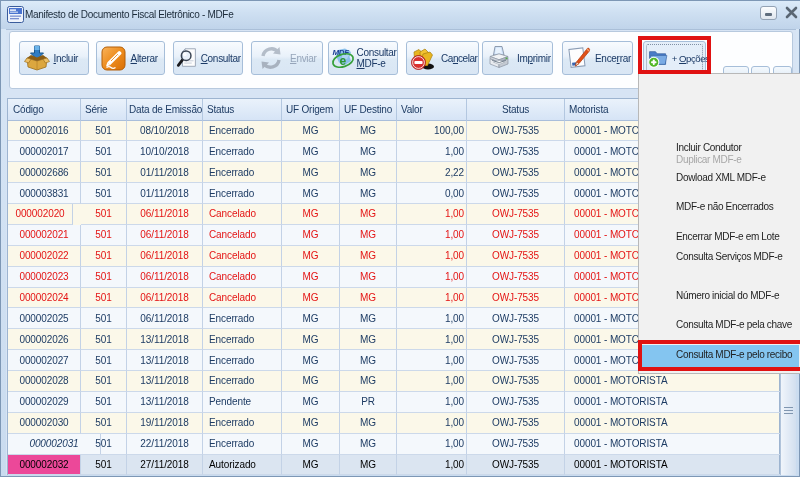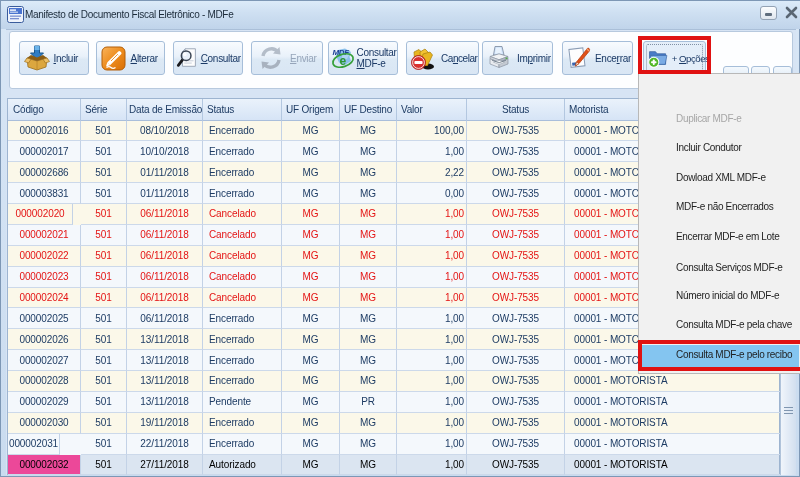--- a/index.html
+++ b/index.html
@@ -43,21 +43,21 @@
   .sel .cell:first-child { background:#ec4899; }
   
   #sbar { position:absolute; left:779px; top:97px; width:16px; height:377px;
           background:linear-gradient(90deg,#f0f5fb,#d2dfef); border-left:1px solid #b0c3da; }
   #grip { position:absolute; left:3px; top:307px; width:9px; height:9px; }
   #grip div { height:1px; background:#8096b0; margin-top:2px; }
   
   #menu { position:absolute; left:637px; top:72px; width:163px; height:301px;
           background:#f1f1f1; border:1px solid #b8b8b8; border-right:none; z-index:5; }
   .mi { position:absolute; left:37px; font-size:10px; letter-spacing:-0.32px; color:#1f1f1f; }
-  .mi.gray { color:#a7a7a7; }
+  .mi.gray { color:#a7a7a7;margin-top:41px; }
   #mhl { position:absolute; left:3px; top:271px; width:157px; height:24.5px; background:#84c5f0; }
   
   .redbox { position:absolute; border:4px solid #e01212; z-index:10; }
   
   .sq { position:absolute; background:linear-gradient(#f4f9fd,#dde9f5); border:1px solid #a6bed9; border-radius:3px; }
   
   #minb { position:absolute; left:759px; top:5px; width:17px; height:14px; border:1px solid #93a2b4;
           border-radius:3px; background:linear-gradient(#fcfdfe,#dfe6ee); }
   #minb div { position:absolute; left:4px; top:6px; width:7px; height:3px; background:#5f6d7d; border-radius:1px; }
 </style>
@@ -379,21 +379,21 @@
         <div class="cell tc" style="left:73px;width:46px;">501</div>
         <div class="cell tc" style="left:119px;width:76px;">19/11/2018</div>
         <div class="cell tl" style="left:195px;width:79px;">Encerrado</div>
         <div class="cell tc" style="left:274px;width:58px;">MG</div>
         <div class="cell tc" style="left:332px;width:57px;">MG</div>
         <div class="cell tr" style="left:389px;width:70px;">1,00</div>
         <div class="cell tc" style="left:459px;width:98px;">OWJ-7535</div>
         <div class="cell tl tm" style="left:557px;width:216px;">00001 - MOTORISTA</div>
       </div>
 <div class="trow zo" style="top:334.70px;height:20.88px;">
-        <div class="cell tc" style="left:0px;width:52px;">000002031</div>
+        <div class="cell tc" style="left:0px;width:93px;font-style:italic;">000002031</div>
         <div class="cell tc" style="left:73px;width:46px;">501</div>
         <div class="cell tc" style="left:119px;width:76px;">22/11/2018</div>
         <div class="cell tl" style="left:195px;width:79px;">Encerrado</div>
         <div class="cell tc" style="left:274px;width:58px;">MG</div>
         <div class="cell tc" style="left:332px;width:57px;">MG</div>
         <div class="cell tr" style="left:389px;width:70px;">1,00</div>
         <div class="cell tc" style="left:459px;width:98px;">OWJ-7535</div>
         <div class="cell tl tm" style="left:557px;width:216px;">00001 - MOTORISTA</div>
       </div>
 <div class="trow ze sel" style="top:355.58px;height:20.88px;">
@@ -417,21 +417,21 @@
       </div>
     </div>
 
   <div id="menu">
     <div id="mhl"></div>
     <div class="mi gray" style="top:38.5px;">Duplicar MDF-e</div>
     <div class="mi" style="top:68px;">Incluir Condutor</div>
     <div class="mi" style="top:97.6px;">Dowload XML MDF-e</div>
     <div class="mi" style="top:127.1px;">MDF-e não Encerrados</div>
     <div class="mi" style="top:156.7px;">Encerrar MDF-e em Lote</div>
-    <div class="mi" style="top:188px;">Consulta Serviços MDF-e</div>
+    <div class="mi" style="top:177px;">Consulta Serviços MDF-e</div>
     <div class="mi" style="top:215.8px;">Número inicial do MDF-e</div>
     <div class="mi" style="top:245.3px;">Consulta MDF-e pela chave</div>
     <div class="mi" style="top:274.9px;">Consulta MDF-e pelo recibo</div>
   </div>
 
   <div class="redbox" style="left:637px;top:35.3px;width:73.3px;height:38.2px;"></div>
   <div class="redbox" style="left:637px;top:339.2px;width:166px;height:31.3px;"></div>
 </div>
 
 </body></html>

